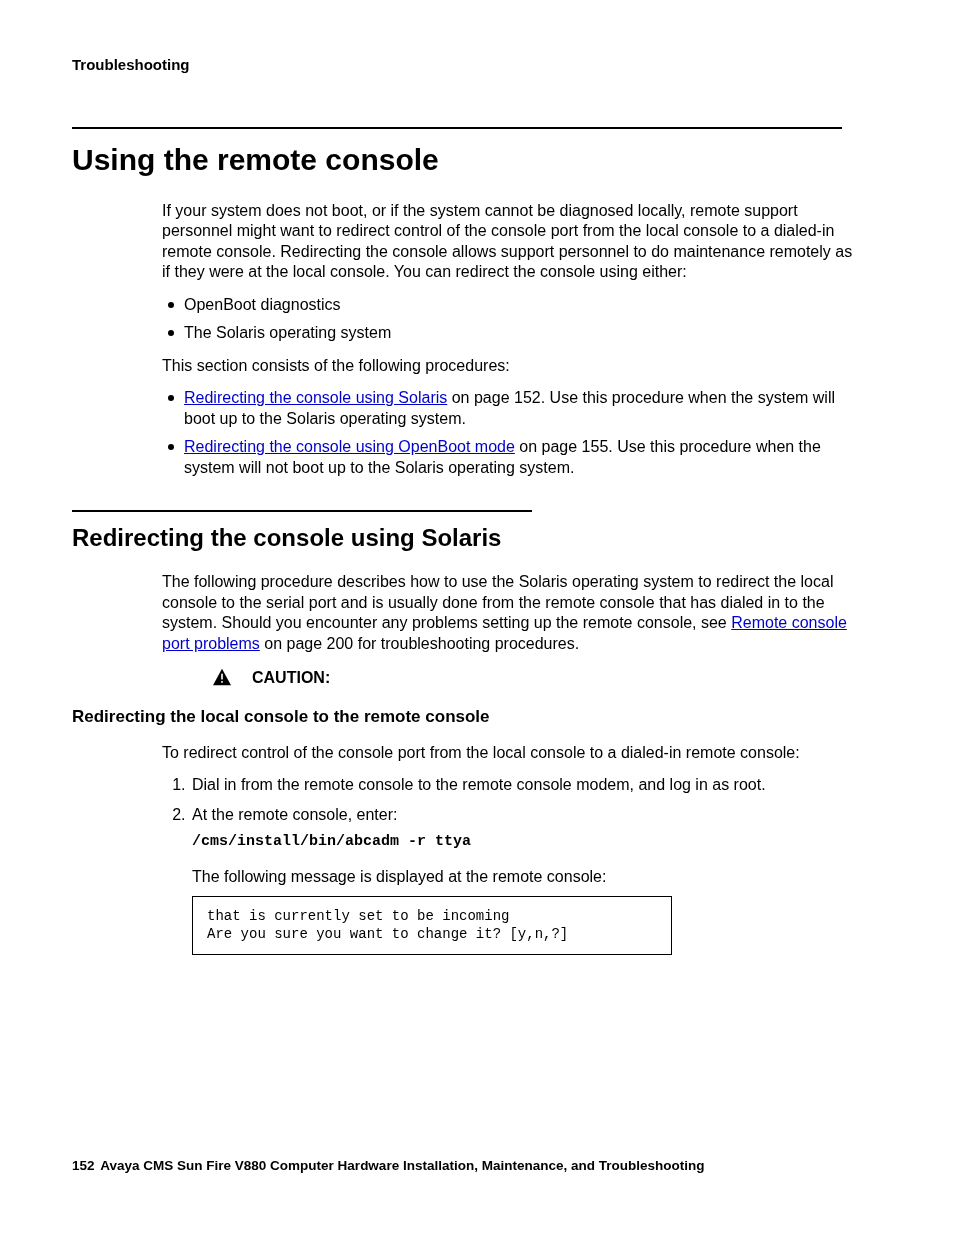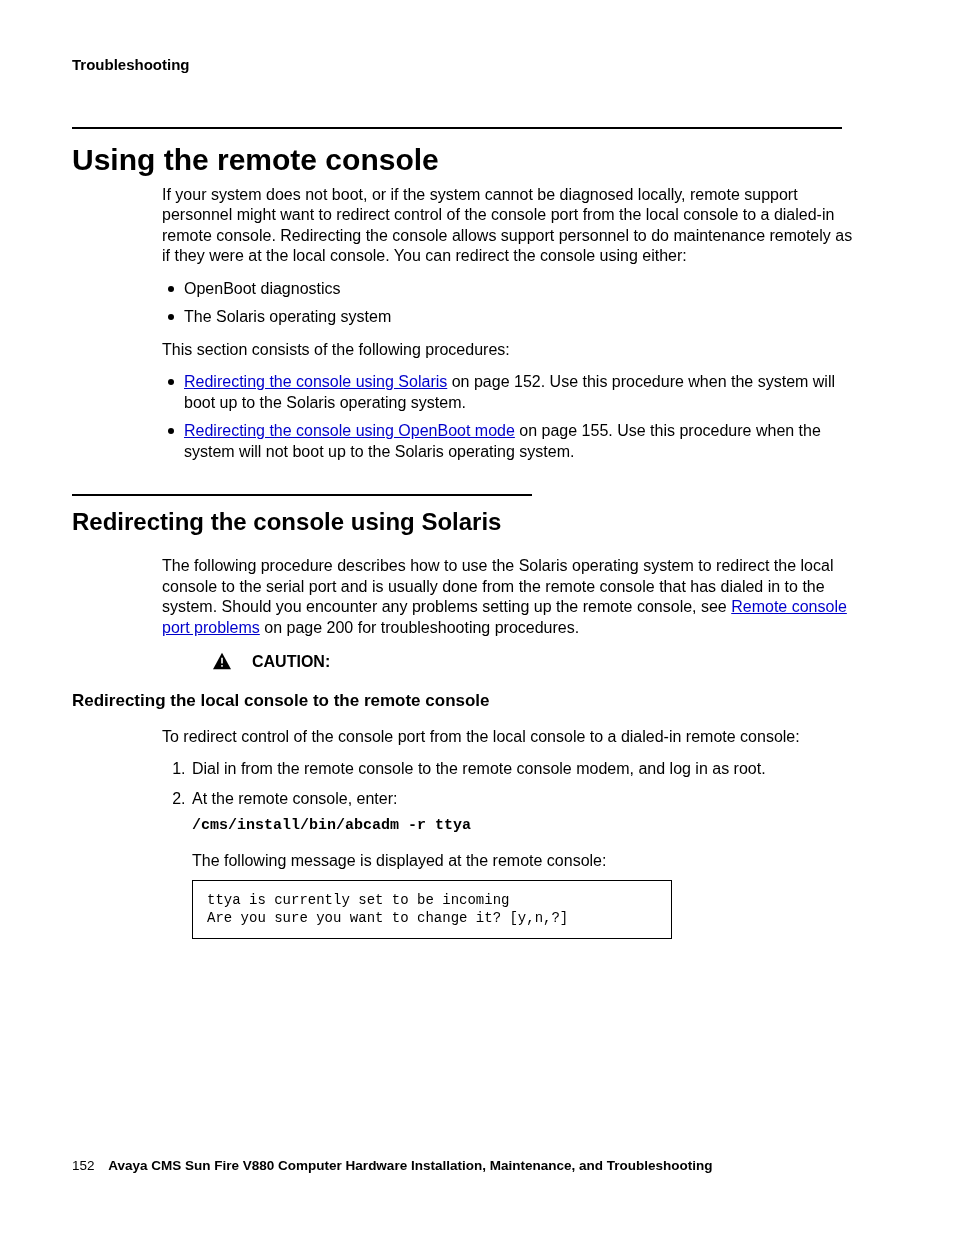--- a/index.html
+++ b/index.html
@@ -1,39 +1,39 @@
 <!DOCTYPE html>
 <html><head>
 <meta charset="utf-8">
 <style>
   * { box-sizing: border-box; margin: 0; padding: 0; }
   html, body { width: 954px; height: 1235px; background: #fff; font-family: Arial, Helvetica, sans-serif; color: #000; }
   .page { position: relative; width: 954px; height: 1235px; padding: 56px 90px 56px 72px; }
   .running-head { font-weight: bold; font-size: 15px; margin-bottom: 54px; }
   .rule-top { border-top: 2px solid #000; margin-bottom: 14px; width: 770px; }
-  h1.section-title { font-size: 30px; font-weight: bold; margin-bottom: 8px; }
+  h1.section-title { font-size: 30px; font-weight: bold; margin-bottom: 24px; }
   .body-block { margin-left: 90px; width: 695px; font-size: 16px; line-height: 1.28; }
   .para { margin-bottom: 12px; }
   ul.bullets { list-style: none; margin: 0 0 12px 0; padding: 0; }
   ul.bullets > li { position: relative; padding-left: 22px; margin-bottom: 8px; }
   ul.bullets > li::before { content: ""; position: absolute; left: 6px; top: 7px; width: 6px; height: 6px; background: #000; border-radius: 50%; }
   a.xref { color: #0000cc; text-decoration: underline; }
   .half-rule { border-top: 2px solid #000; width: 460px; margin: 32px 0 12px 0; }
   h2.subsection-title { font-size: 24px; font-weight: bold; margin-bottom: 20px; }
   .caution-row { display: flex; align-items: flex-start; gap: 20px; margin: 14px 0 6px 50px; }
   .caution-icon { width: 20px; height: 18px; flex: 0 0 20px; }
   .caution-label { font-weight: bold; font-size: 16px; }
   .caution-body { margin-left: 78px; margin-bottom: 18px; }
   h3.subsub { font-size: 17px; font-weight: bold; margin: 18px 0 16px 0; }
   ol.steps { list-style: decimal; margin-left: 118px; width: 670px; font-size: 16px; line-height: 1.28; }
   ol.steps > li { padding-left: 2px; margin-bottom: 10px; }
   .cmd { font-family: "Courier New", monospace; font-weight: bold; font-size: 15px; margin: 6px 0 16px 0; }
   .console-box { border: 1px solid #000; padding: 10px 14px; font-family: "Courier New", monospace; font-size: 14px; line-height: 1.35; margin: 8px 0 0 0; width: 480px; }
   .footer { position: absolute; bottom: 62px; left: 72px; font-size: 13.5px; }
-  .footer .pn { font-weight: normal; margin-right: 10px; }
+  .footer .pn { font-weight: bold; margin-right: 2px; }
   .footer .ft { font-weight: bold; }
 </style>
 </head>
 <body>
 
 <div class="page">
 
   <div class="running-head">Troubleshooting</div>
 
   <div class="rule-top"></div>
@@ -80,21 +80,21 @@
     <p class="para">To redirect control of the console port from the local console to a dialed-in remote console:</p>
   </div>
 
   <ol class="steps">
     <li>Dial in from the remote console to the remote console modem, and log in as root.</li>
     <li>
       <span>At the remote console, enter:</span>
       <div class="cmd">/cms/install/bin/abcadm -r ttya</div>
       <div>The following message is displayed at the remote console:</div>
       <div class="console-box">
-        <div>ttya is currently set to be incoming</div>
+        <div>that is currently set to be incoming</div>
         <div>Are you sure you want to change it? [y,n,?]</div>
       </div>
     </li>
   </ol>
 
   <div class="footer">
     <span class="pn">152</span>
     <span class="ft">Avaya CMS Sun Fire V880 Computer Hardware Installation, Maintenance, and Troubleshooting</span>
   </div>
 

